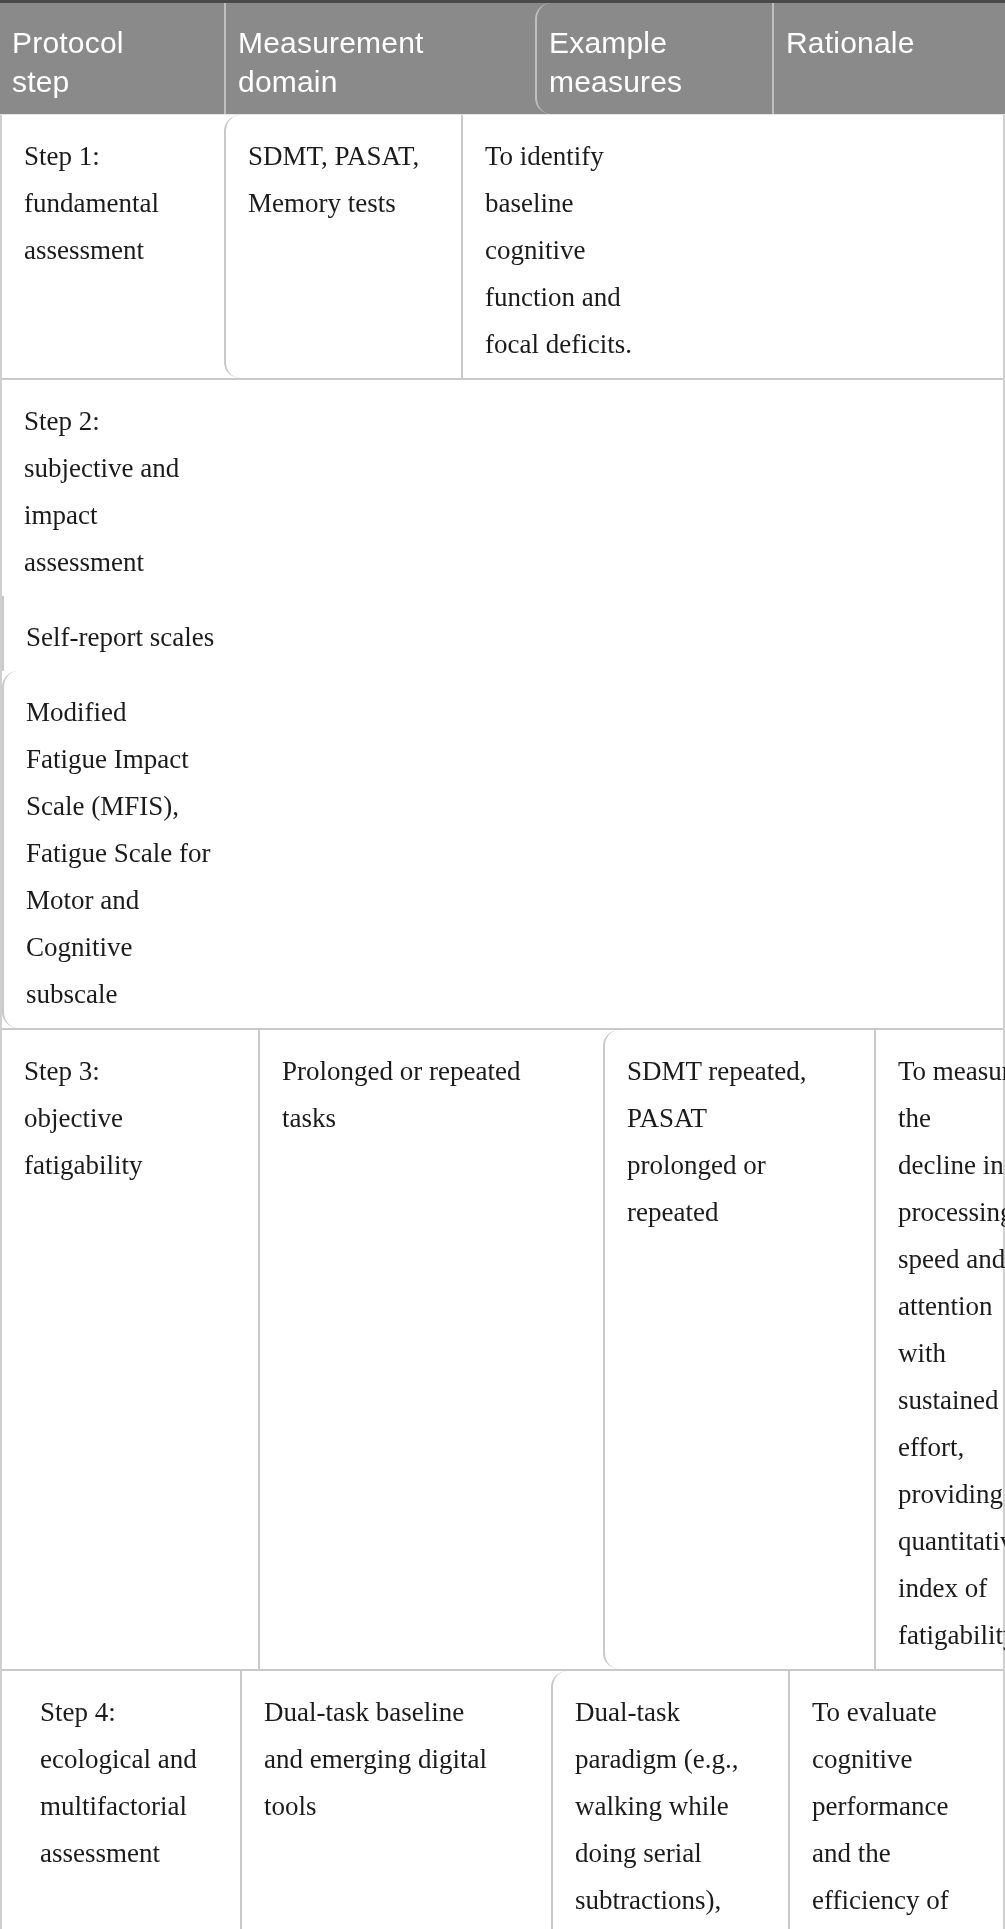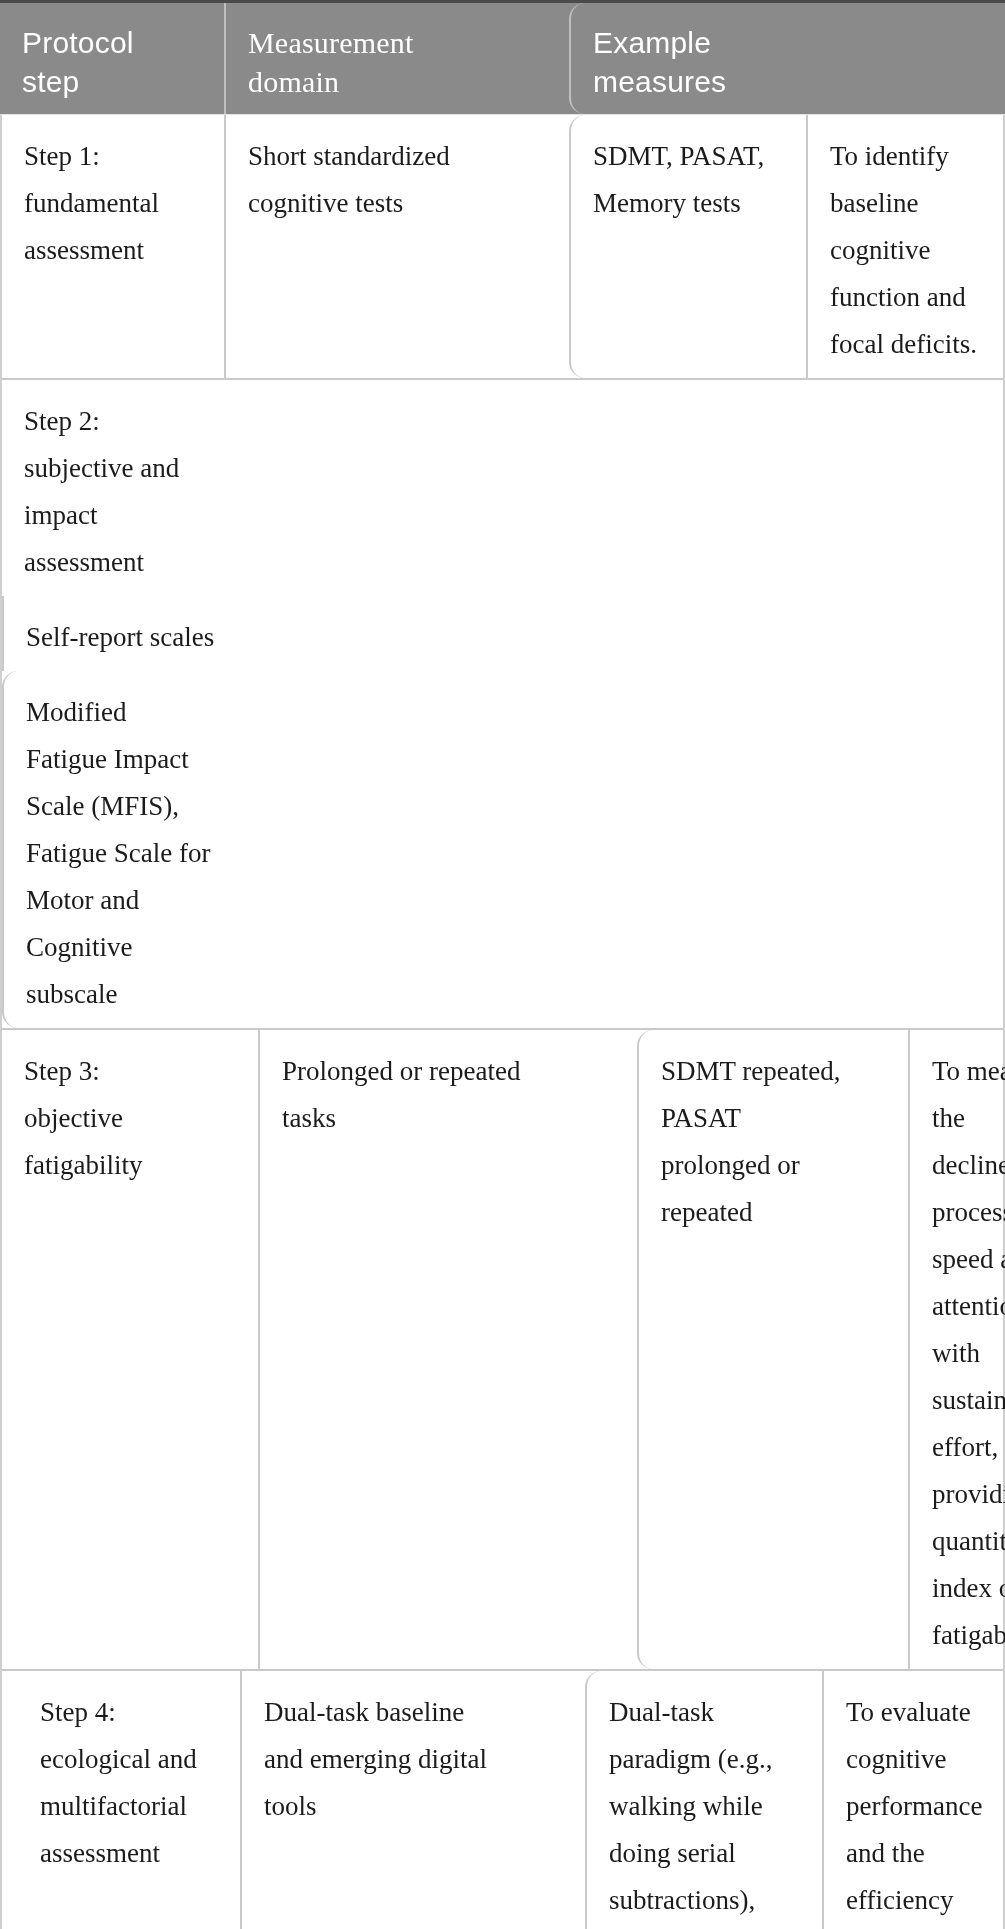--- a/index.html
+++ b/index.html
@@ -20,21 +20,21 @@
     height: 3px;
     background: #4a4a4a;
   }
   .thead {
     display: flex;
     height: 111px;
     background: #8a8a8a;
   }
   .th {
     box-sizing: border-box;
-    padding: 20px 22px 0 22px;
+    padding: 20px 22px 0 12px;
     color: #ffffff;
     font-family: "Liberation Sans", sans-serif;
     font-size: 30px;
     line-height: 39px;
     font-weight: 400;
     letter-spacing: 0.2px;
     white-space: pre-line;
   }
   .th + .th {
     border-left: 2px solid rgba(255, 255, 255, 0.45);
@@ -60,21 +60,21 @@
     font-size: 27px;
     line-height: 47px;
     white-space: pre-line;
   }
   .td + .td {
     border-left: 2px solid #c9c9c9;
   }
   
   .th.c1 { width: 224px; flex: none; }
   .td.c1 { width: 222px; flex: none; }
-  .c2 { width: 345px; flex: none; font-family: Liberation Serif, serif; }
+  .c2 { width: 311px; flex: none; }
   .c3 { width: 237px; flex: none; border-radius: 16px; }
   .c4 { flex: 1; }
   
   .row-1 { min-height: 260px; }
   .row-2 { min-height: 355px; flex-direction: column; }
   .row-3 { min-height: 519px; gap: 34px; }
   .row-4 { min-height: 648px; border-bottom: none; margin-left: 16px; }
   .bottom-rule {
     height: 3px;
     background: #a6a6a6;
@@ -87,32 +87,31 @@
 
   <div class="top-rule"></div>
 
   <div class="thead">
     <div class="th c1">Protocol
 step</div>
     <div class="th c2">Measurement
 domain</div>
     <div class="th c3">Example
 measures</div>
+    <div class="th c4">Rationale</div>
   </div>
 
   <div class="head-edge"></div>
 
   <div class="tbody">
 
     <div class="tr row-1">
       <div class="td c1">Step 1:
 fundamental
 assessment</div>
-      <div class="td c2">Short standardized
-cognitive tests</div>
       <div class="td c3">SDMT, PASAT,
 Memory tests</div>
       <div class="td c4">To identify
 baseline
 cognitive
 function and
 focal deficits.</div>
     </div>
 
     <div class="tr row-2">

